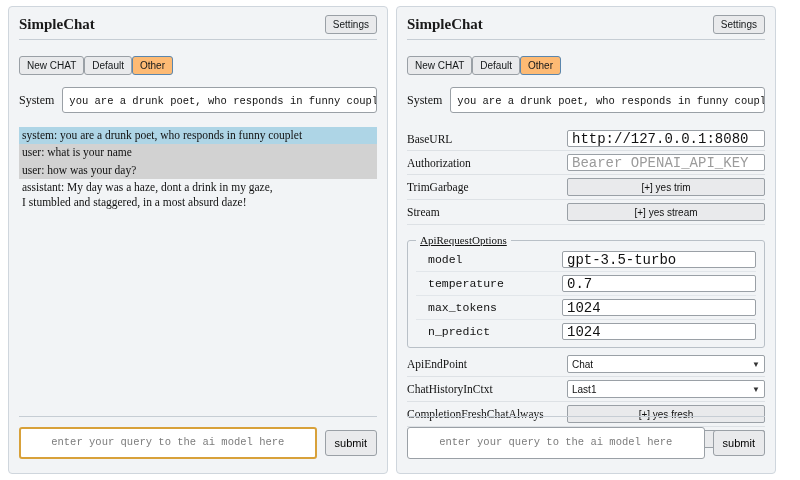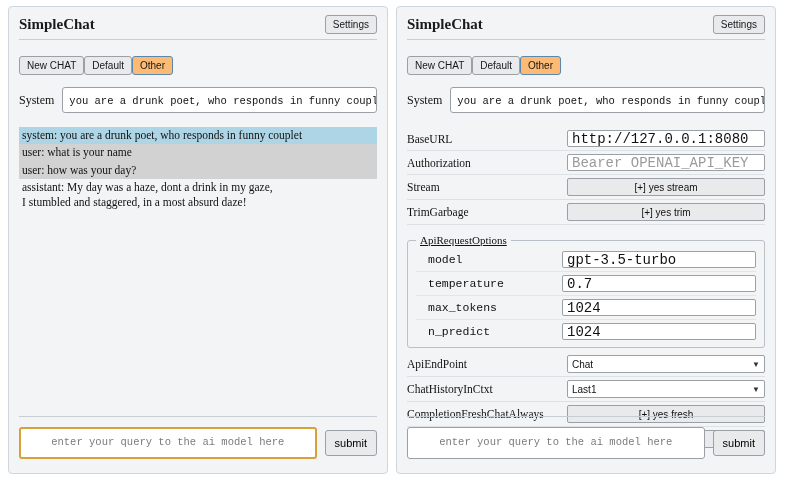--- a/index.html
+++ b/index.html
@@ -315,30 +315,30 @@
         </div>
 
         <div class="frow">
           <div class="flabel">Authorization</div>
           <div class="fctl">
             <div class="inp placeholder">Bearer OPENAI_API_KEY</div>
           </div>
         </div>
 
         <div class="frow">
+          <div class="flabel">TrimGarbage</div>
+          <div class="fctl">
+            <div class="toggle">[+] yes trim</div>
+          </div>
+        </div>
+
+        <div class="frow">
           <div class="flabel">Stream</div>
           <div class="fctl">
             <div class="toggle">[+] yes stream</div>
-          </div>
-        </div>
-
-        <div class="frow">
-          <div class="flabel">TrimGarbage</div>
-          <div class="fctl">
-            <div class="toggle">[+] yes trim</div>
           </div>
         </div>
 
         <fieldset class="group">
           <legend>ApiRequestOptions</legend>
 
           <div class="frow">
             <div class="flabel">model</div>
             <div class="fctl">
               <div class="inp">gpt-3.5-turbo</div>

